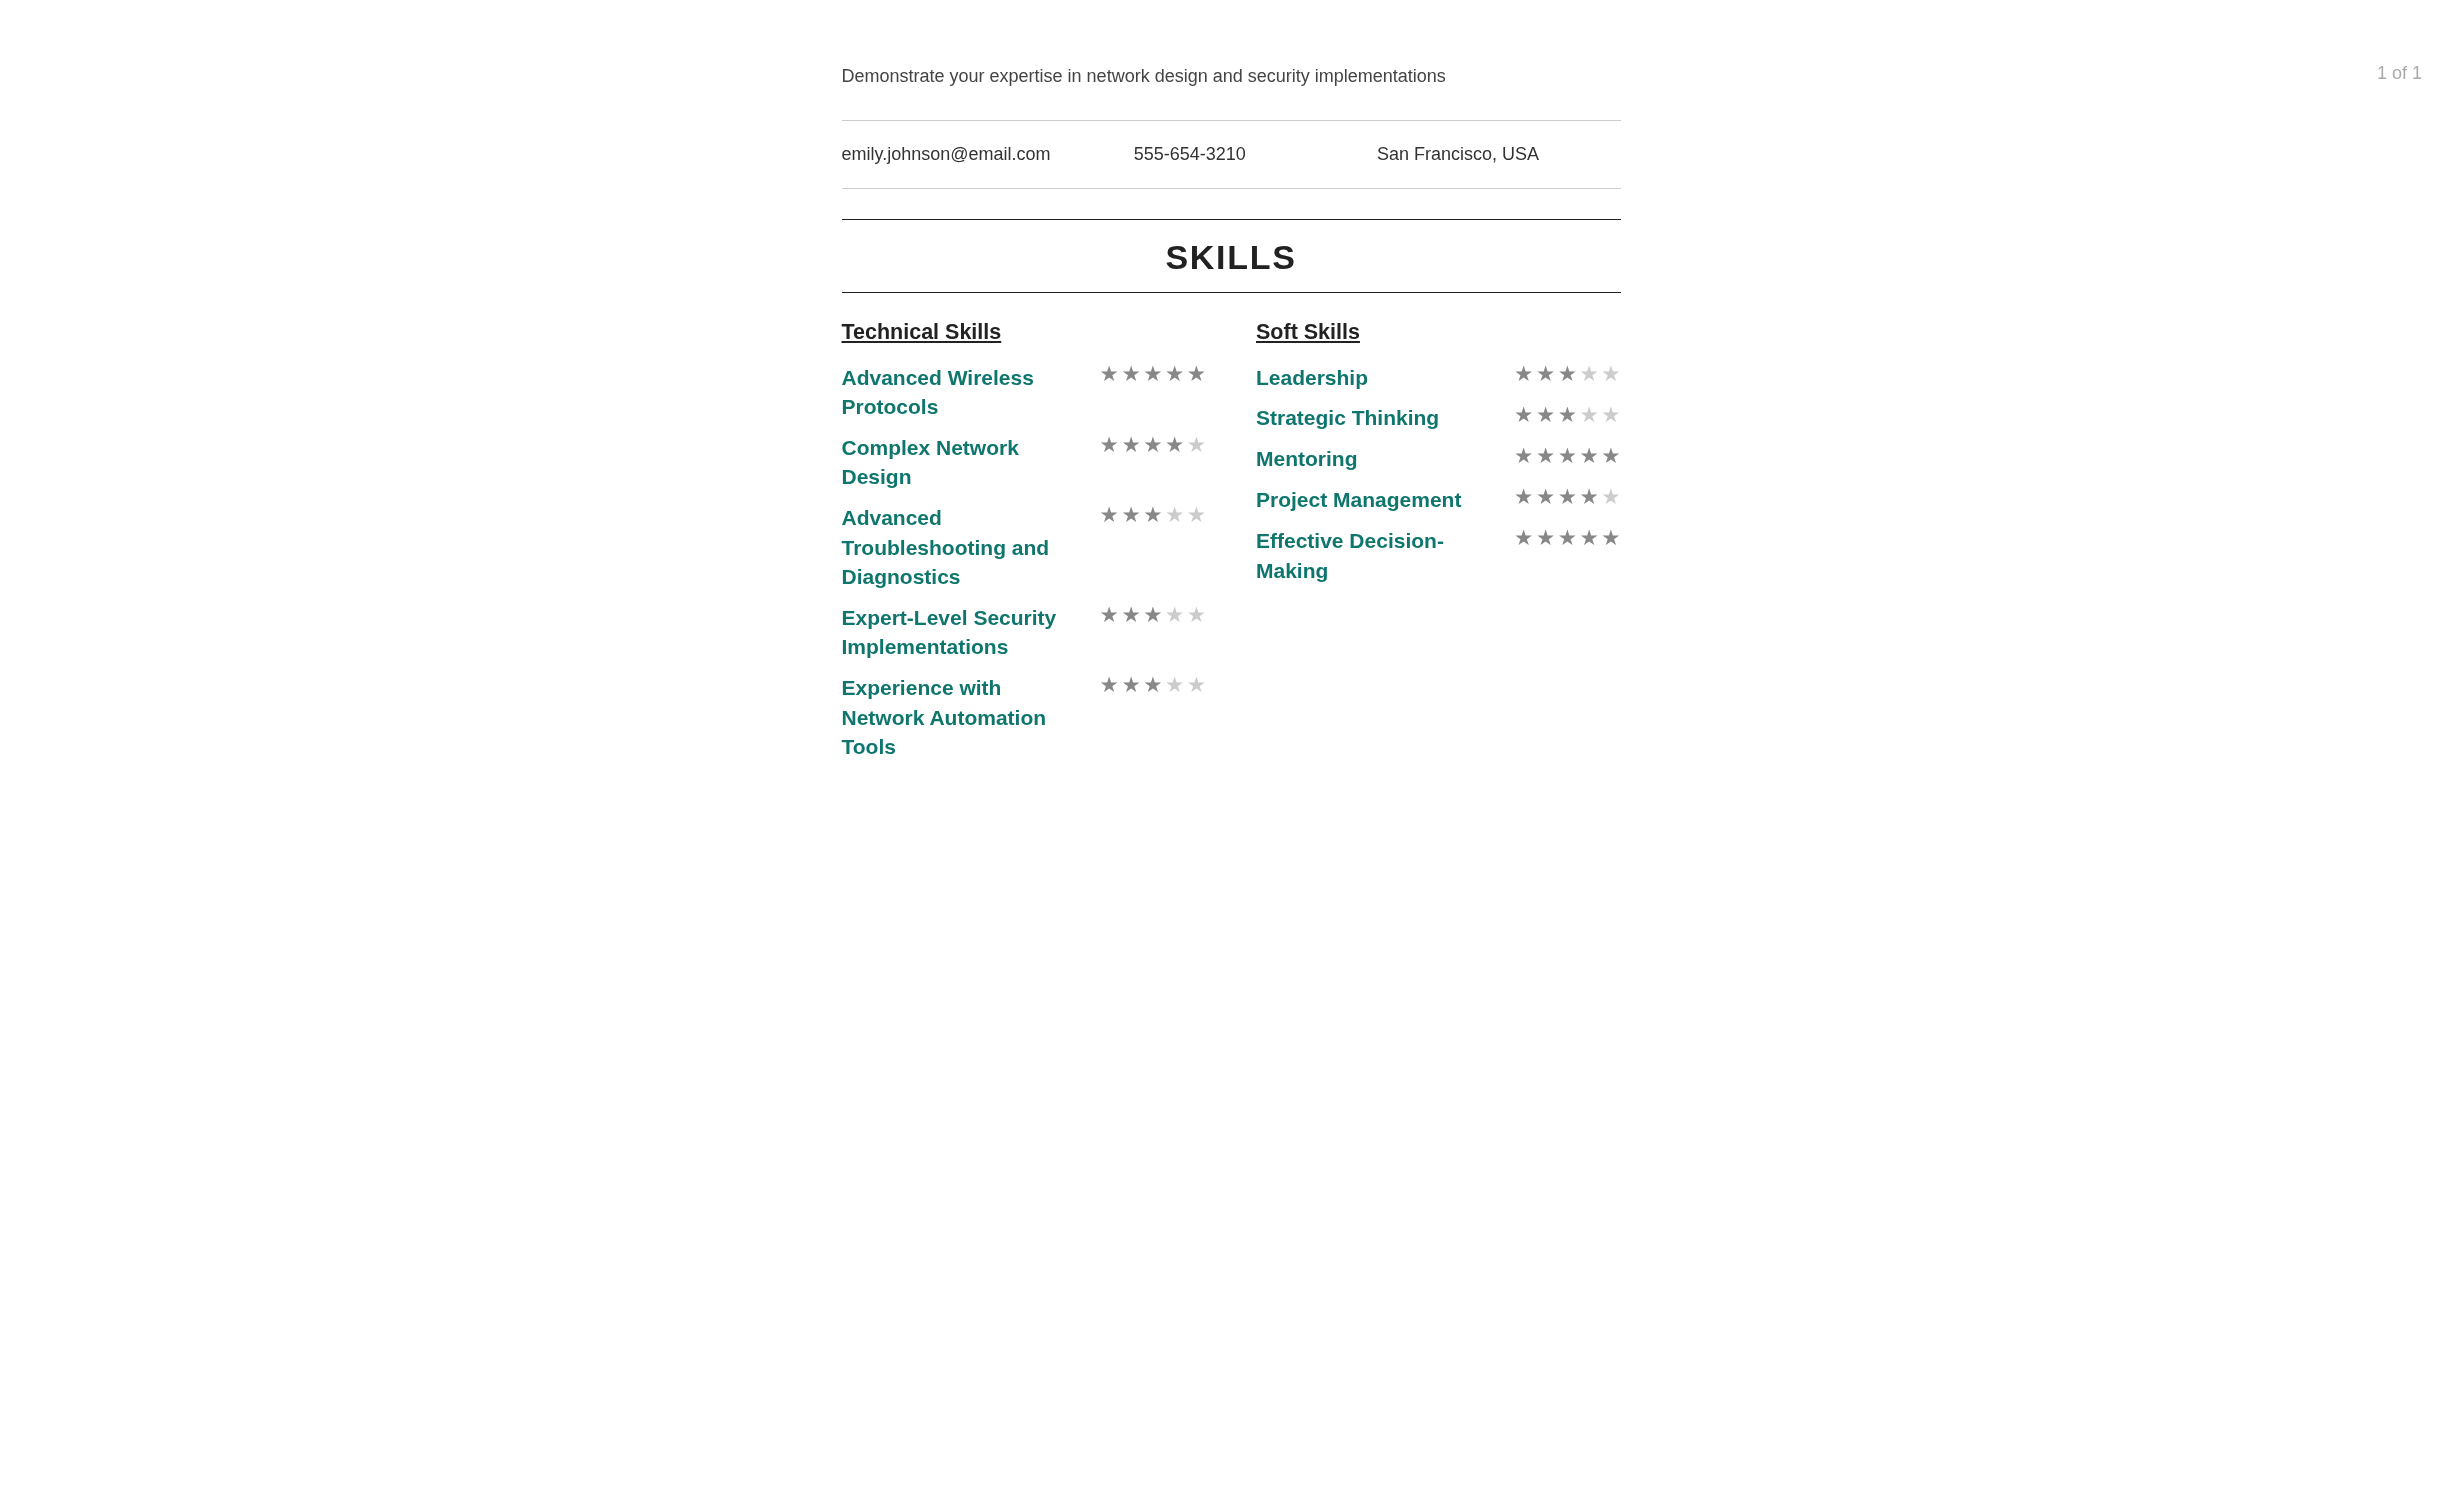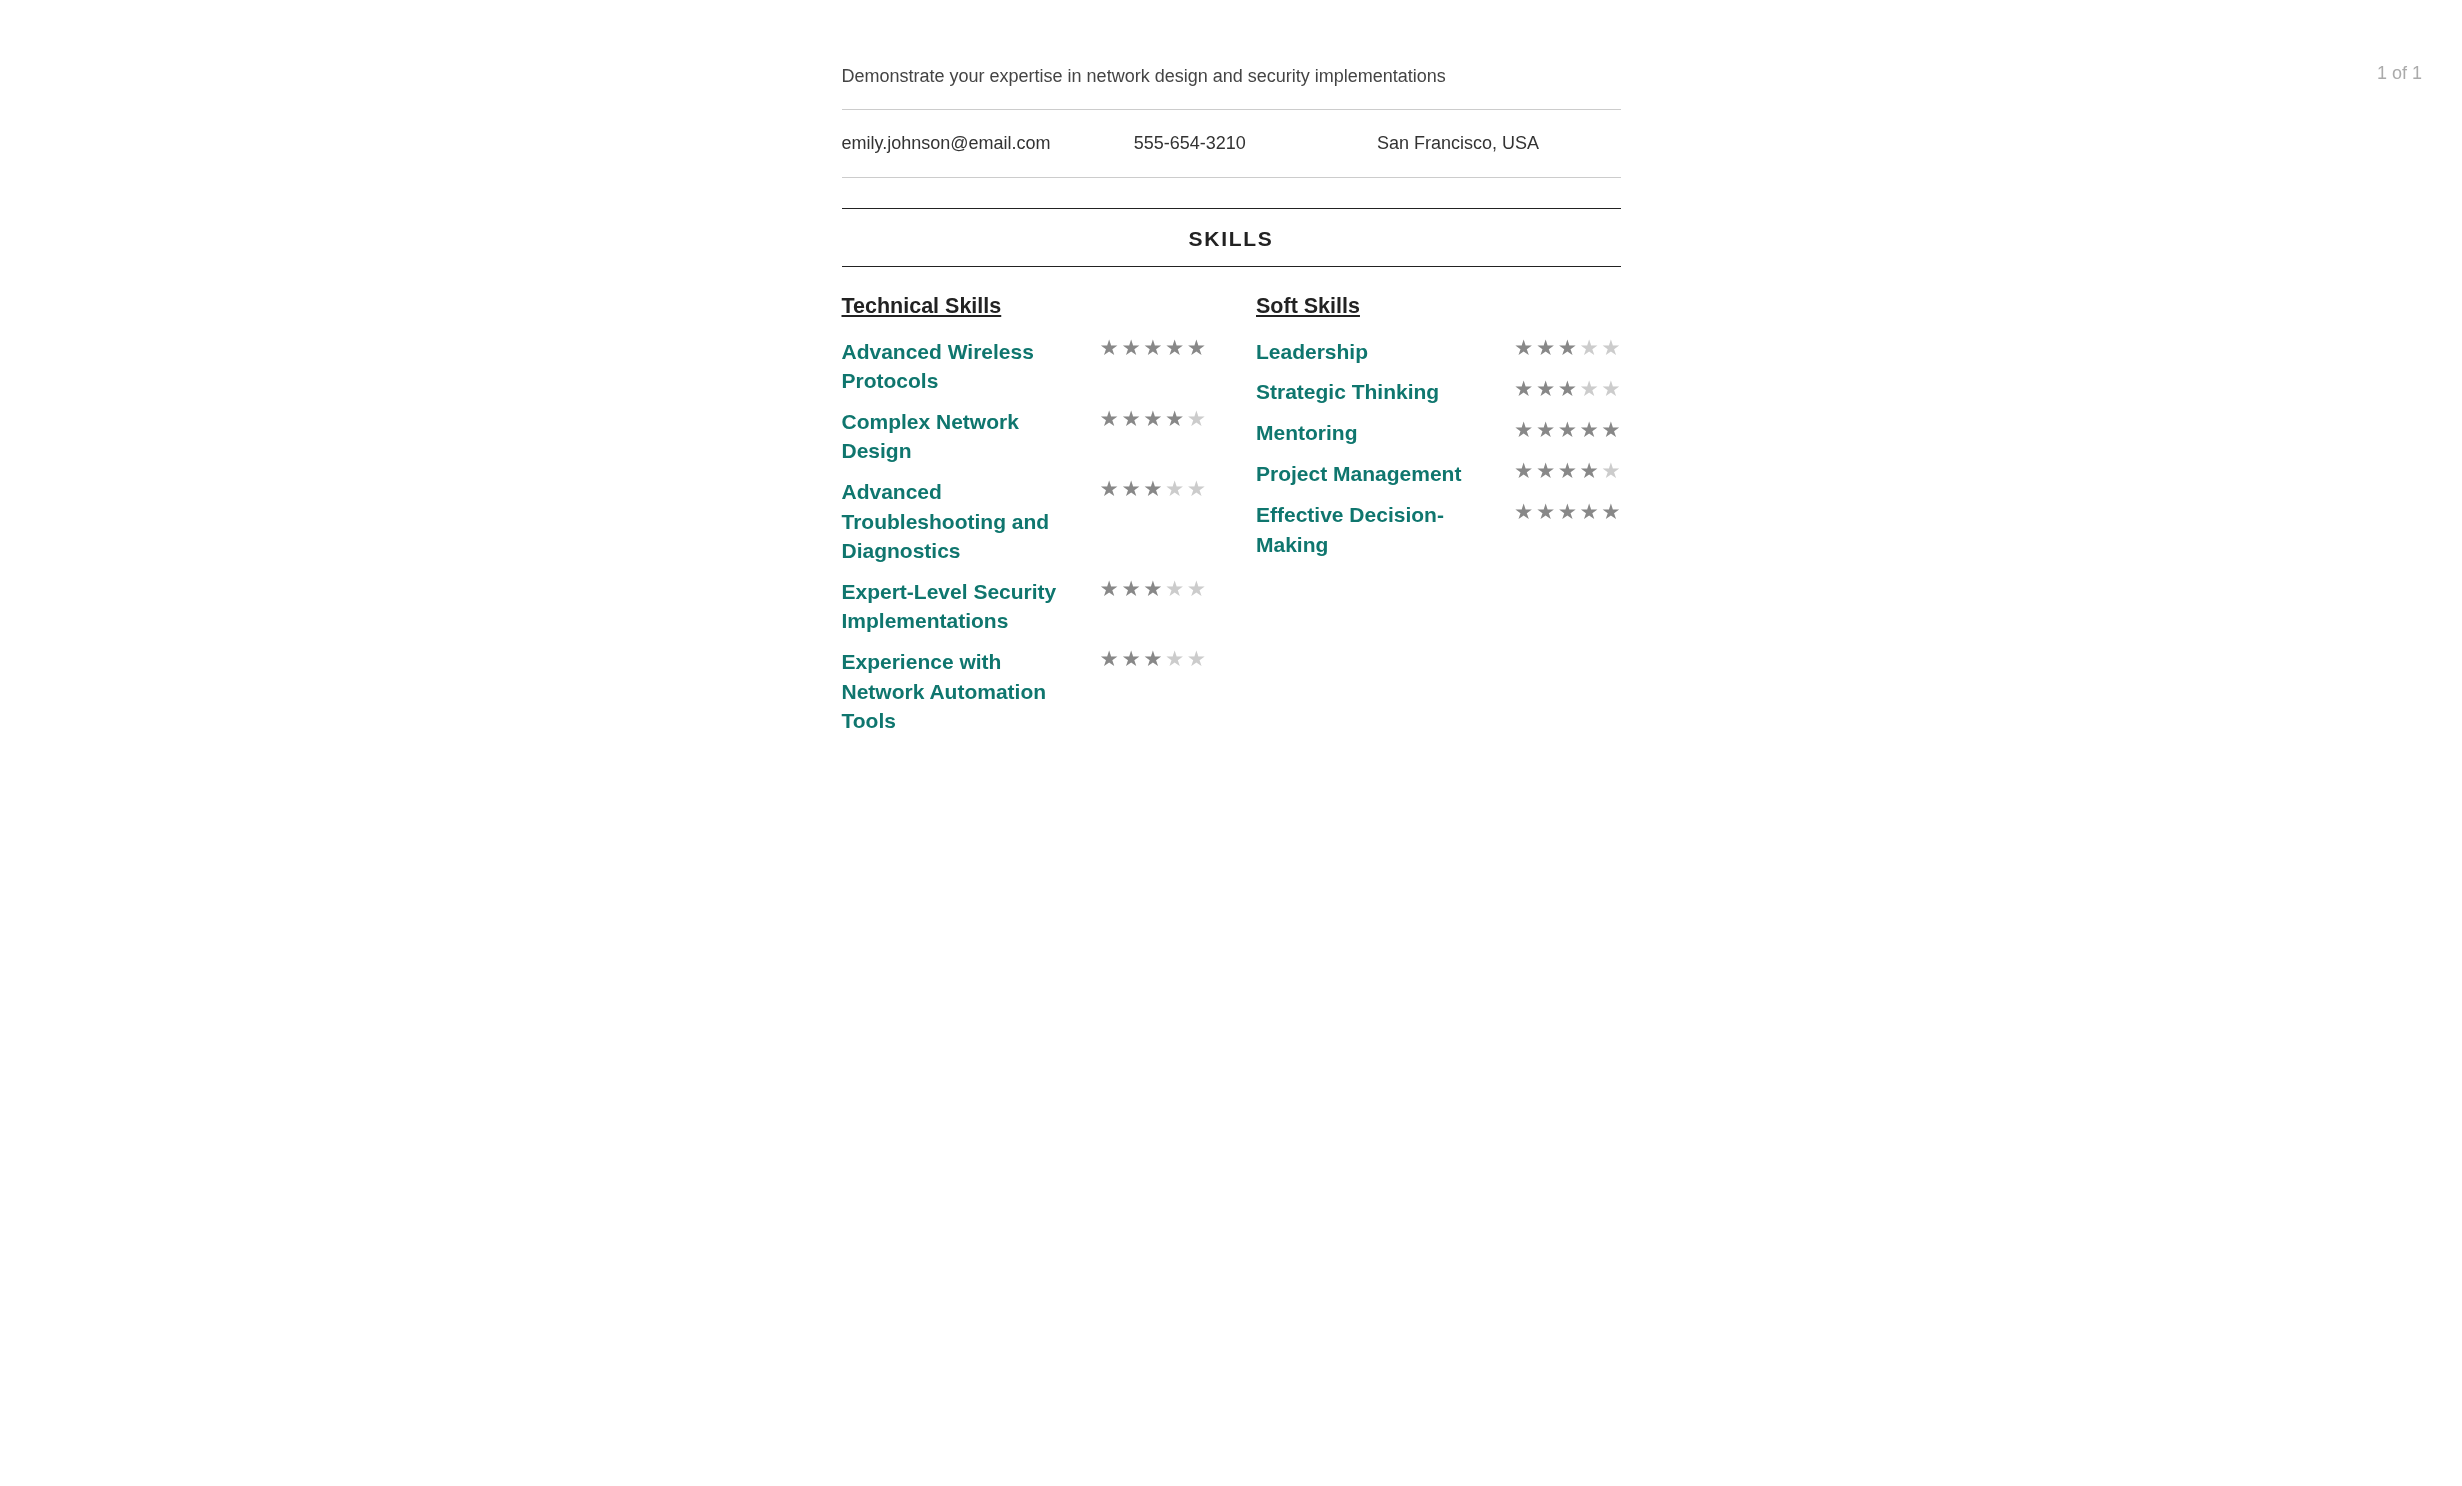--- a/index.html
+++ b/index.html
@@ -28,21 +28,21 @@
       font-size: 53px;
       font-weight: 400;
       margin-bottom: 11.6px;
       font-family: Arial, sans-serif;
       font-weight: 300;
       letter-spacing: -0.8px;
     }
     .tagline {
       font-size: 18px;
       color: #444;
-      margin-bottom: 22px;
+      margin-bottom: 33px;
       font-family: Arial, sans-serif;
     }
     .contact-divider-top {
       border: none;
       border-top: 0.8px solid #ccc;
       margin-bottom: 0;
     }
     .contact-row {
       display: flex;
       flex-direction: row;
@@ -62,21 +62,21 @@
       flex: 1.2;
     }
     .section-divider {
       border: none;
       border-top: 1.7px solid #222;
       margin-top: 30px;
       margin-bottom: 0;
     }
     .section-title {
       text-align: center;
-      font-size: 21px;
+      font-size: 34px;
       font-weight: 700;
       font-family: Arial, sans-serif;
       letter-spacing: 1.7px;
       padding: 18px 0 15px 0;
     }
     .section-title-divider {
       border: none;
       border-top: 1.7px solid #222;
       margin-bottom: 26.5px;
     }

